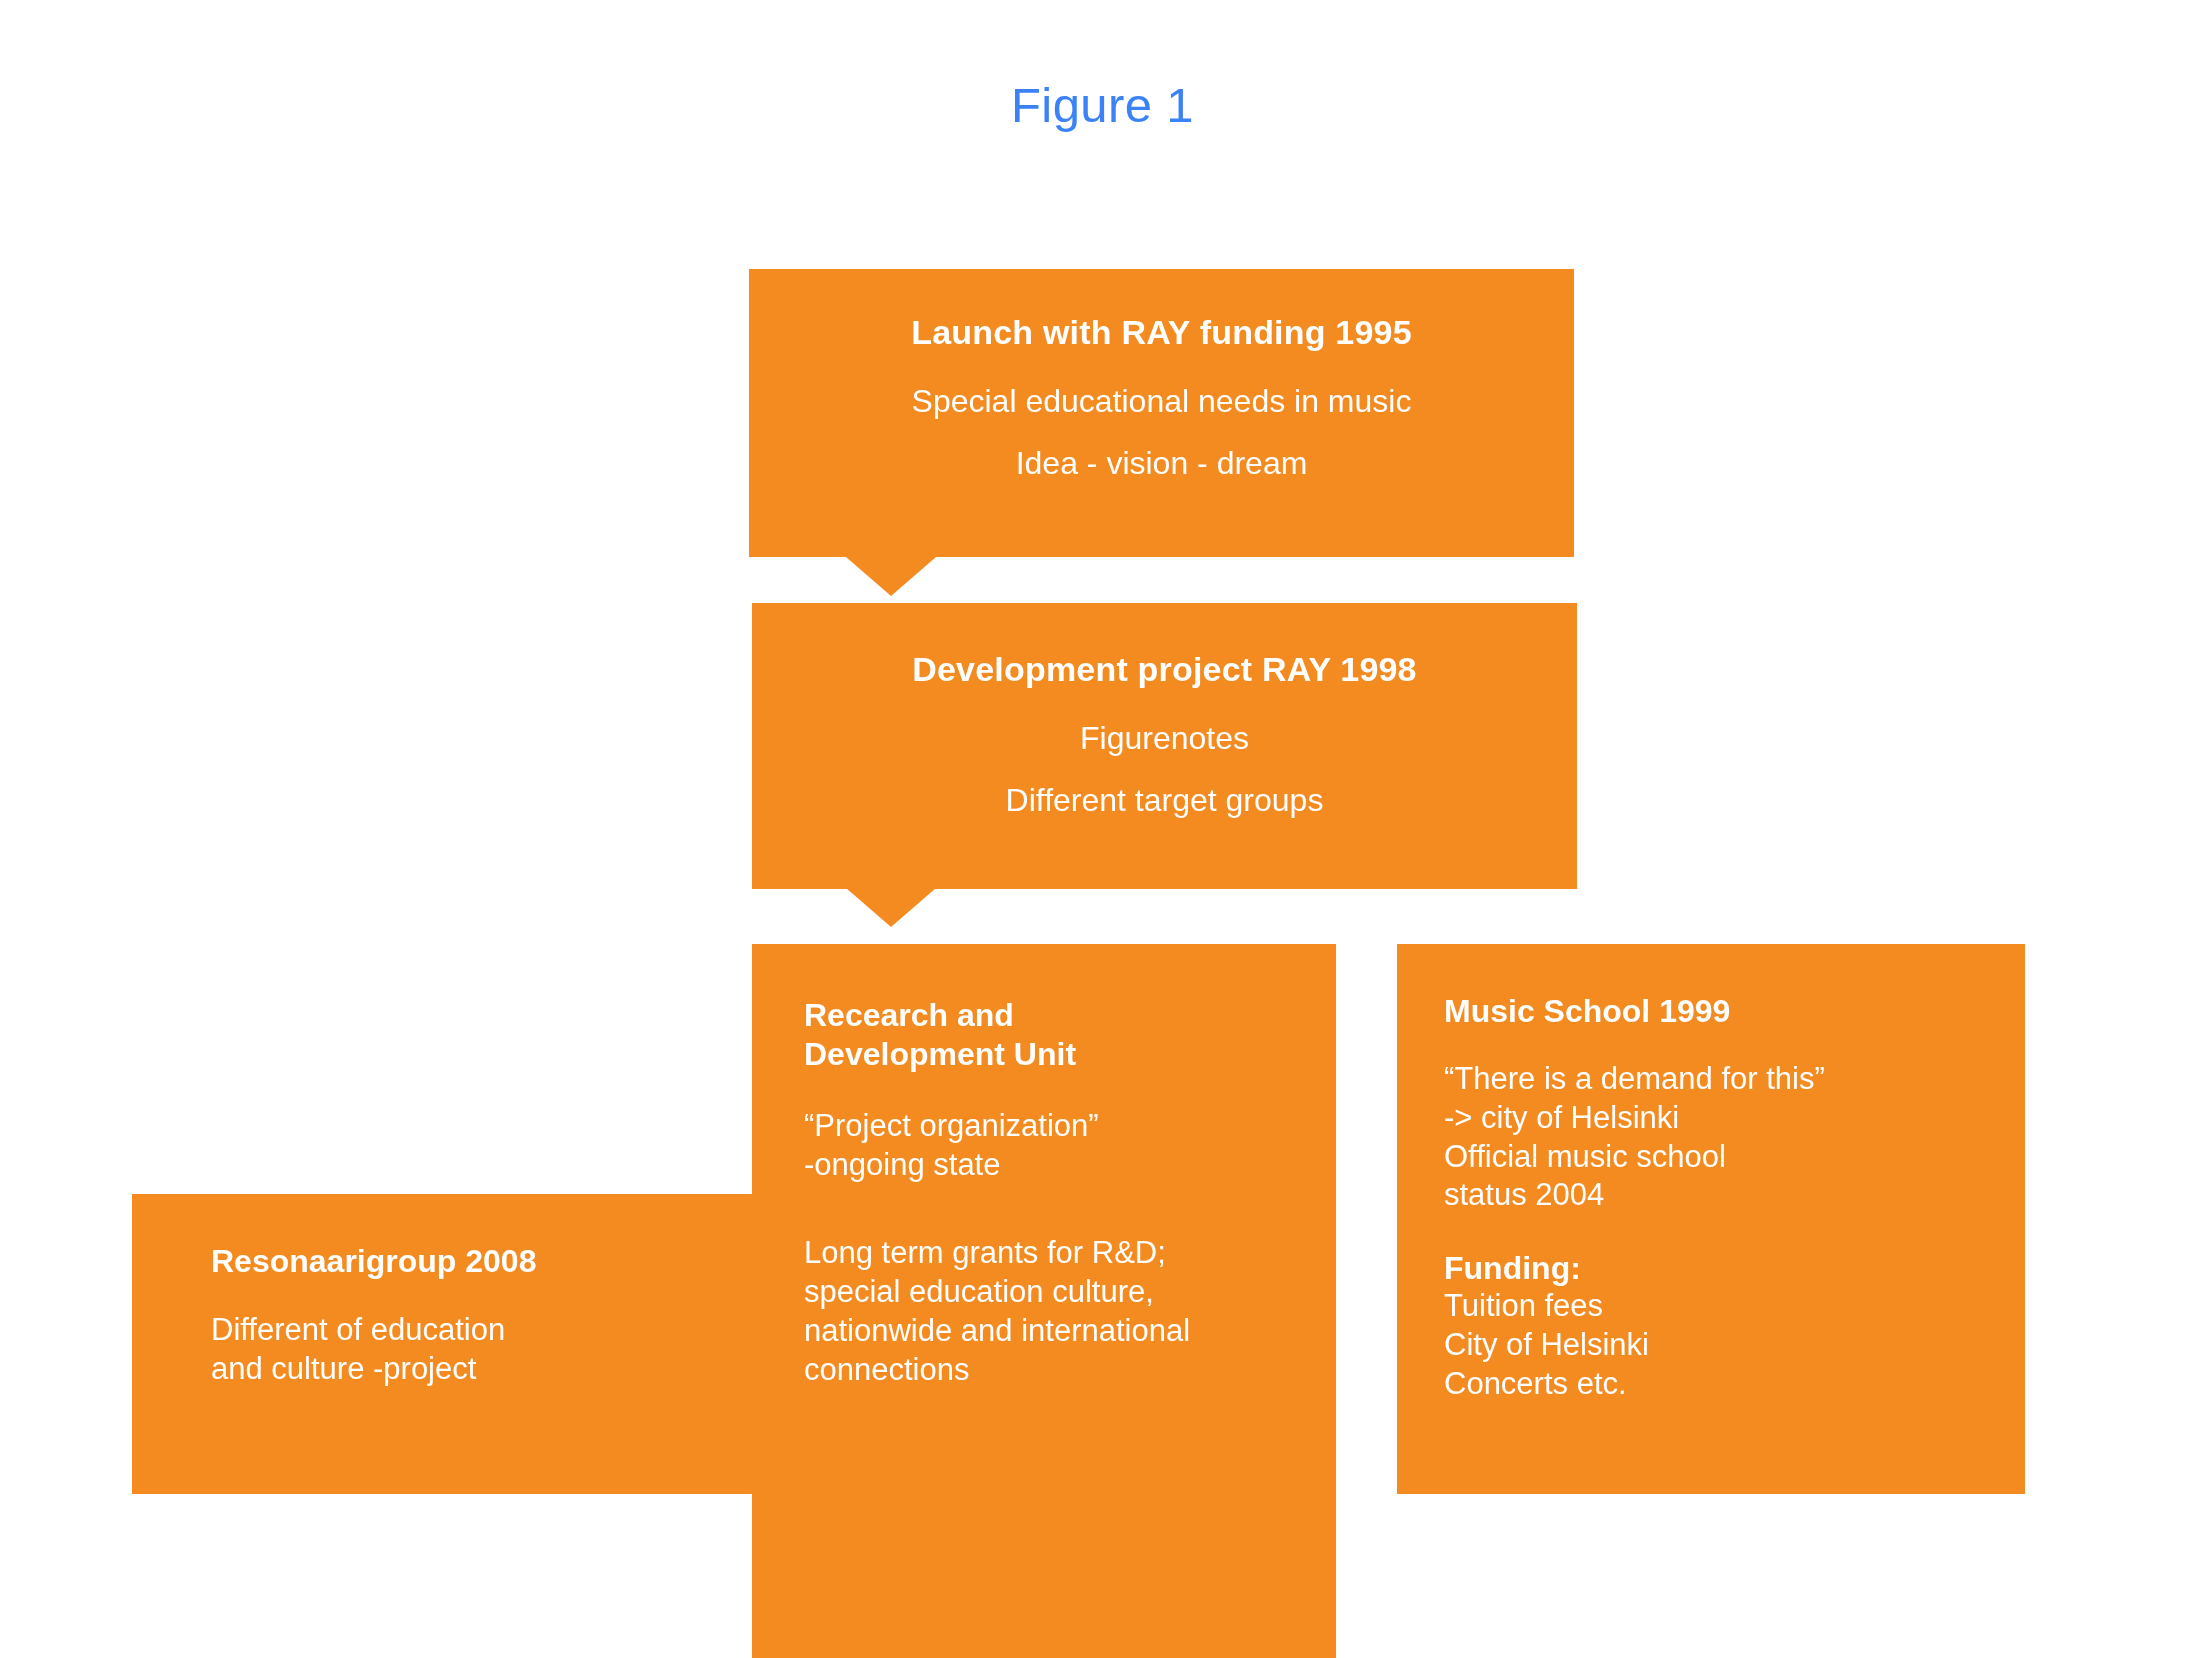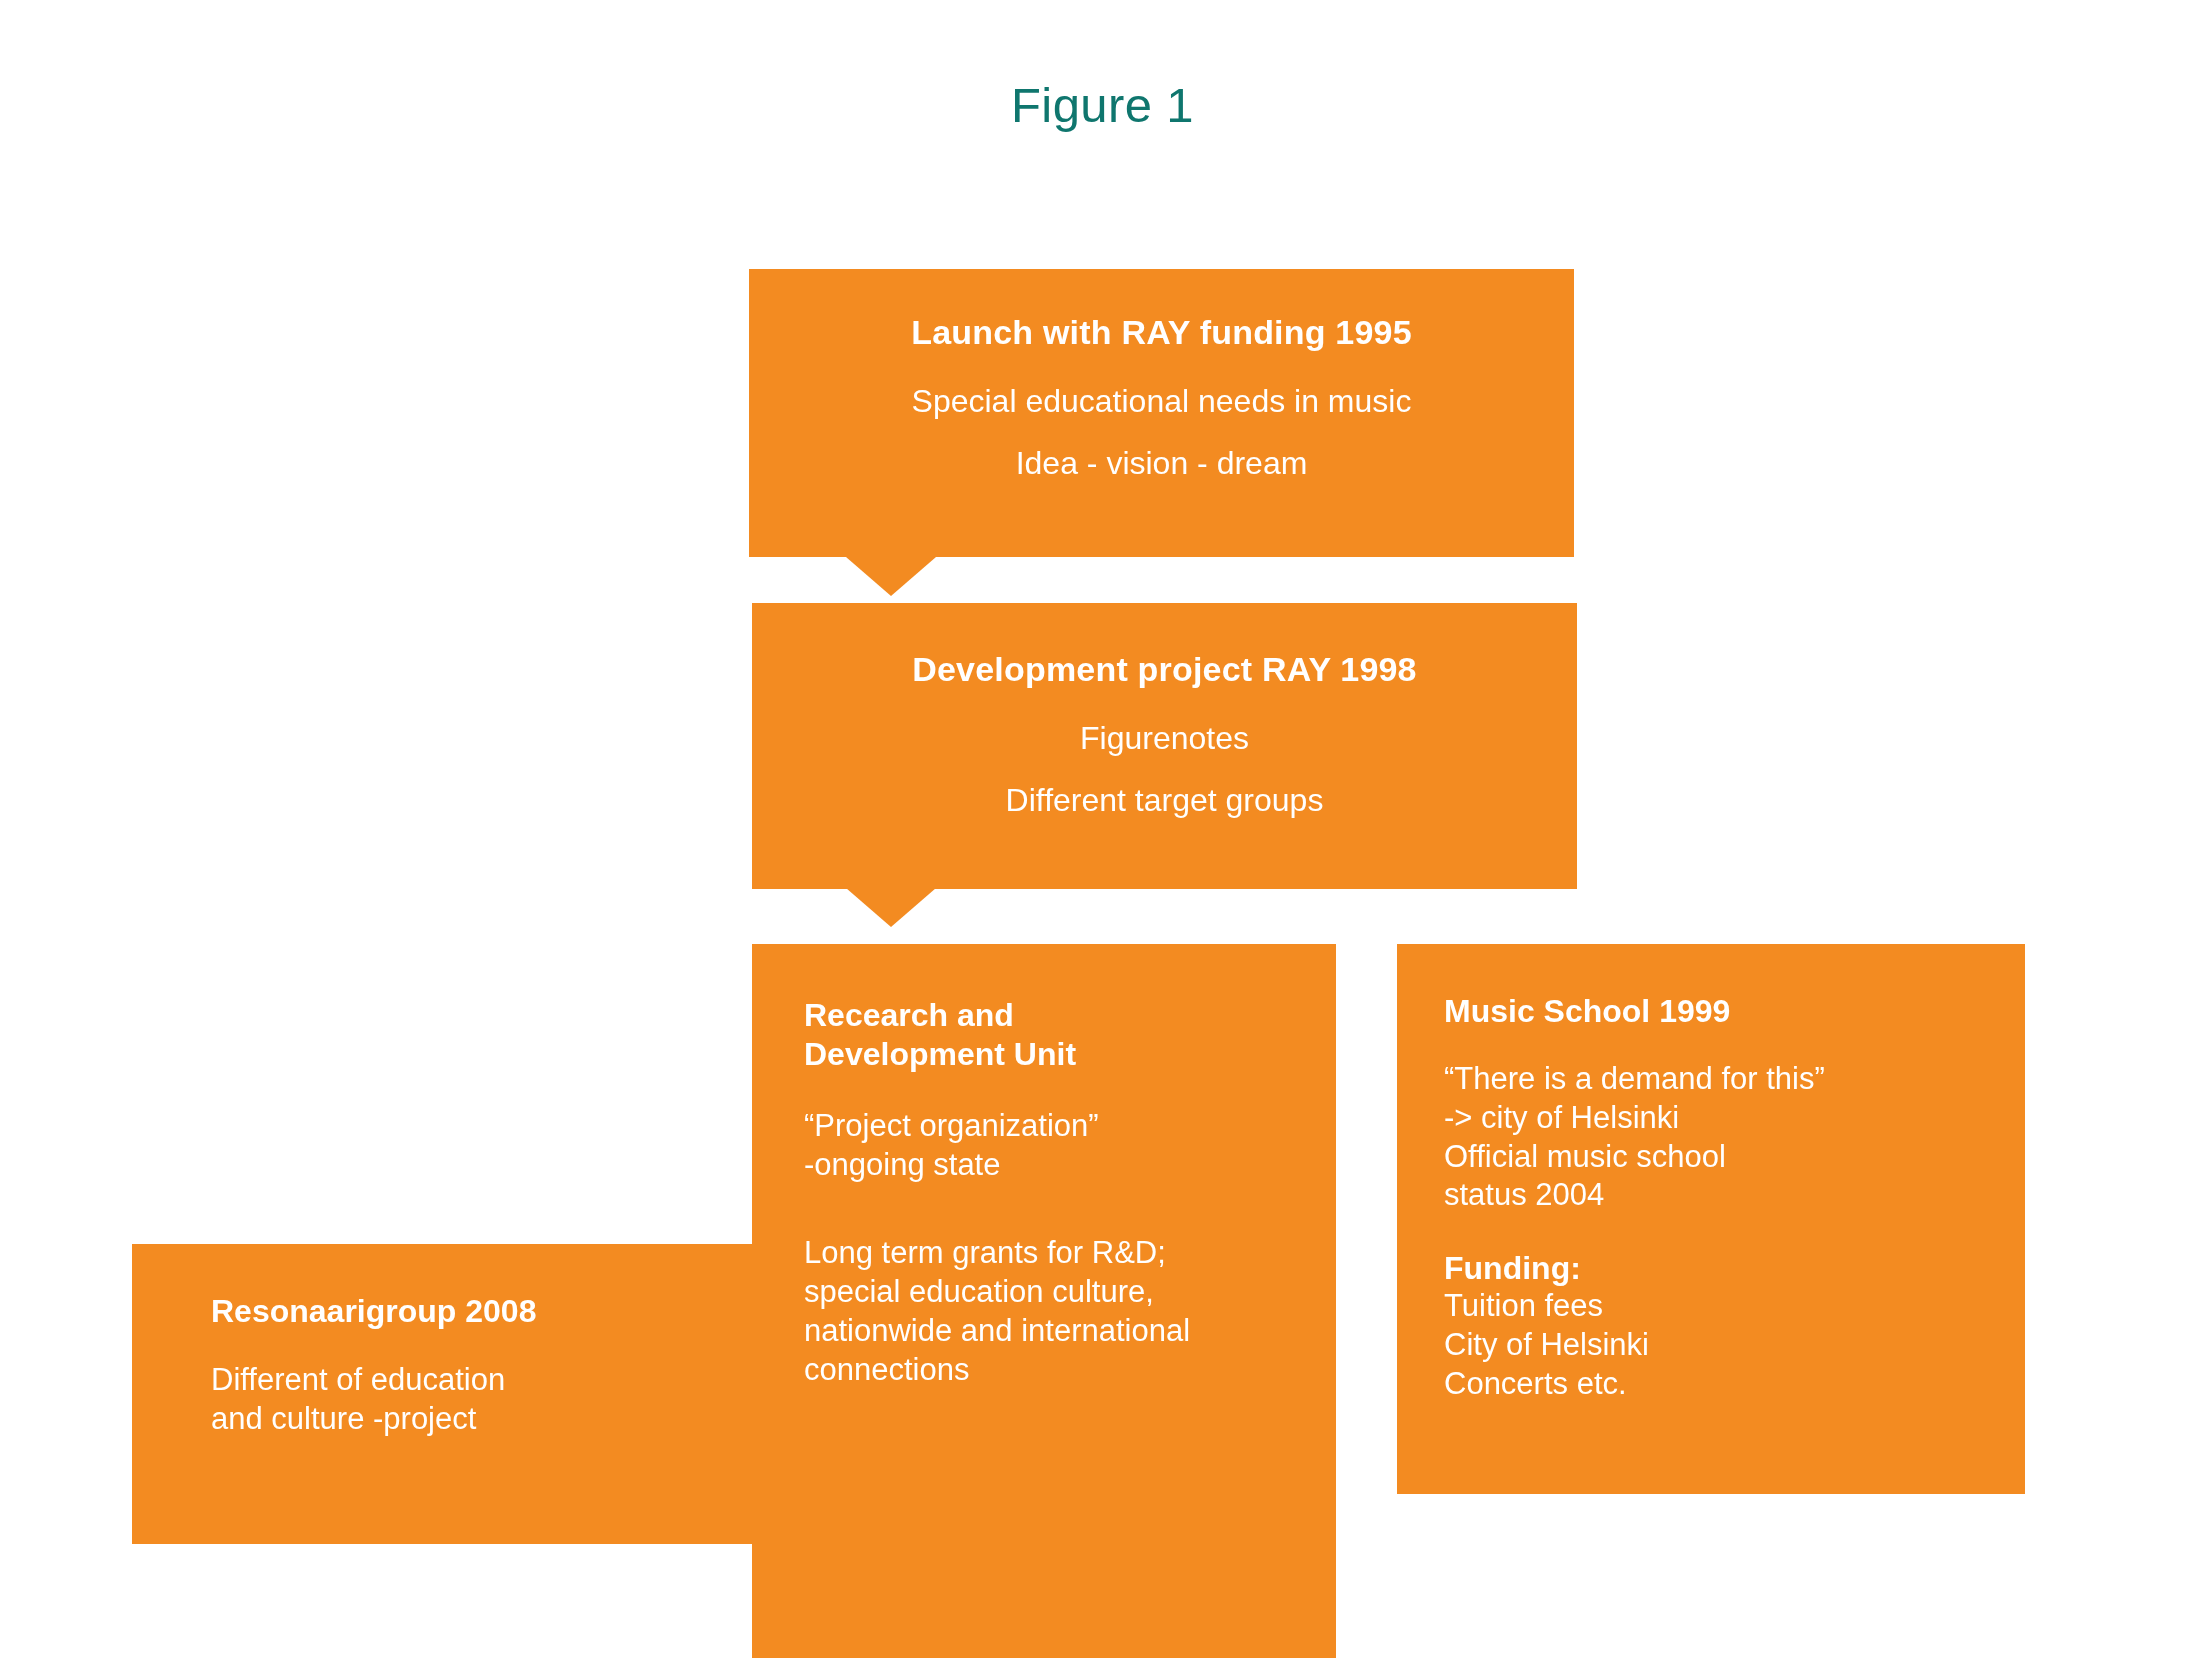--- a/index.html
+++ b/index.html
@@ -11,21 +11,21 @@
   }
   #figure-root { position:relative; width:2205px; height:1658px; background:#fff; }
 
   
   .fig-title{
     position:absolute;
     left:0; top:77px; width:2205px;
     text-align:center;
     font-size:49px;
     font-weight:400;
-    color:#0f766e;
+    color:#3b82f6;
     letter-spacing:0.4px;
   }
 
   
   .node{
     position:absolute;
     background:#F38B21;
     color:#ffffff;
   }
 
@@ -93,21 +93,21 @@
     position:absolute;
     left:707px; top:1277px;
     width:0; height:0;
     border-top:50px solid transparent;
     border-bottom:50px solid transparent;
     border-right:46px solid #F38B21;
   }
 
   
   #node-resonaari{
-    left:132px; top:1244px;
+    left:132px; top:1194px;
     width:651px; height:300px;
     padding:49px 32px 0 79px;
     text-align:left;
   }
   #node-resonaari .n-title{
     font-size:32px; font-weight:bold;
     margin-bottom:30px;
   }
   #node-resonaari .n-para{
     font-size:31px; font-weight:400; line-height:1.26;

